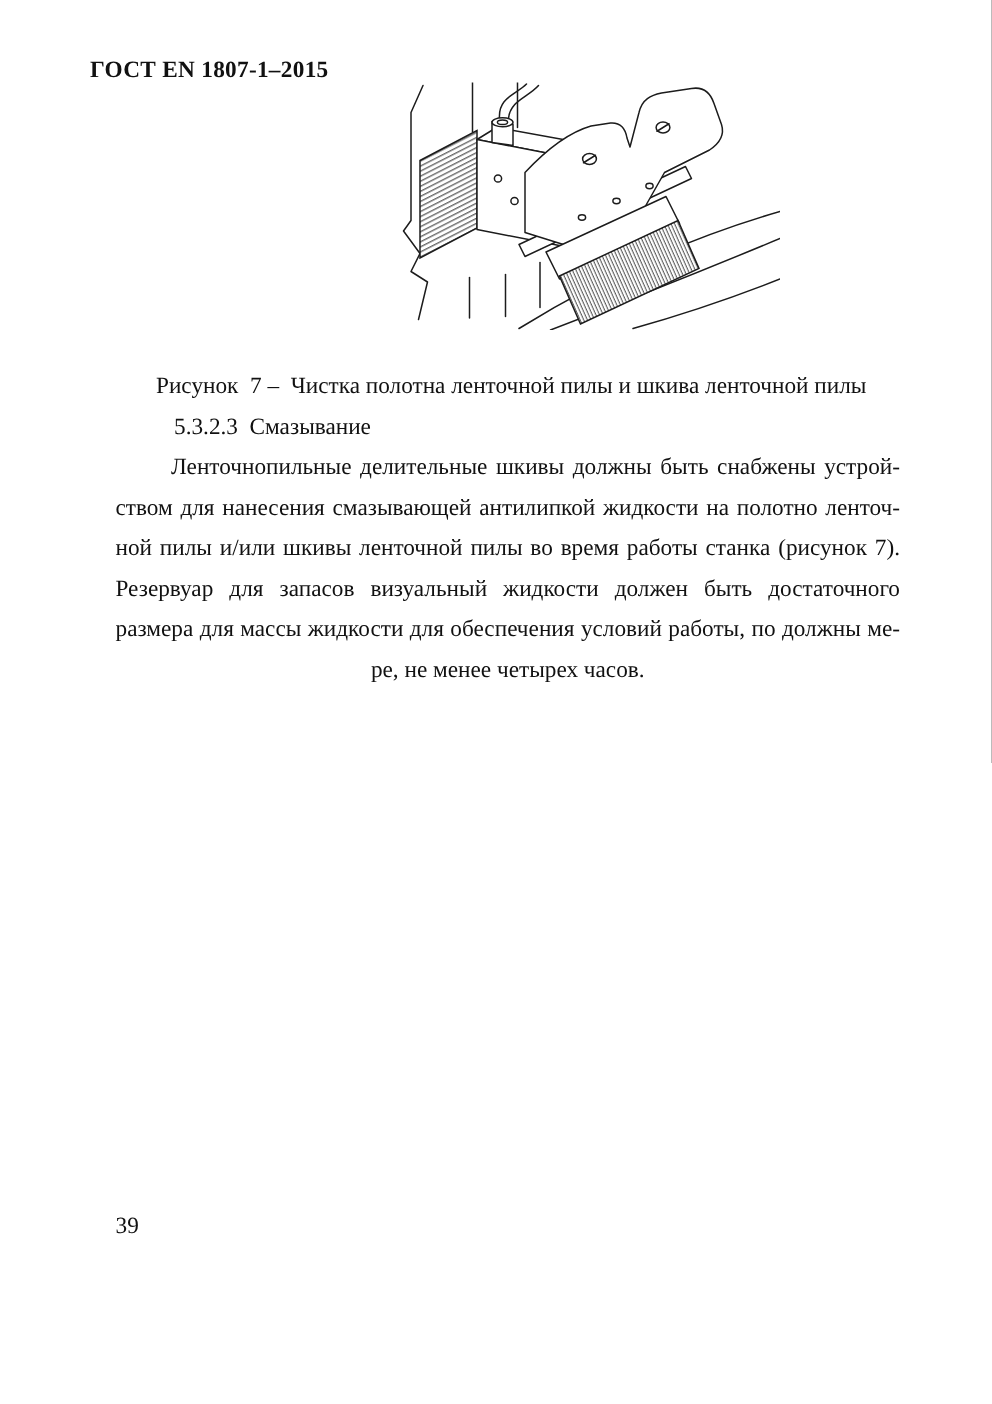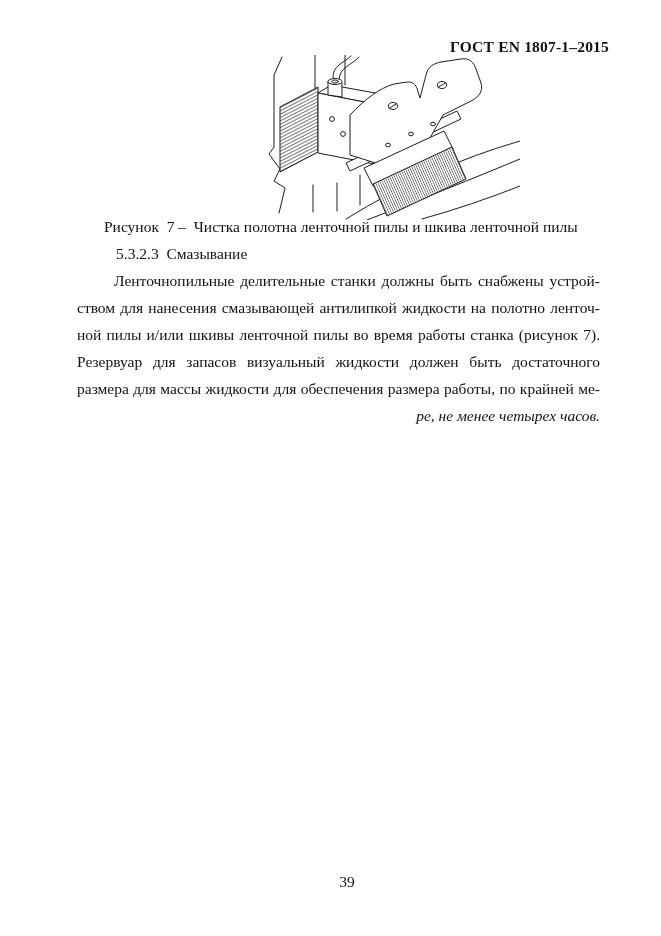--- a/index.html
+++ b/index.html
@@ -5,43 +5,43 @@
   html,body{margin:0;padding:0;background:#888;}
   .page{
     position:relative;
     width:661px;height:936px;
     background:#ffffff;
     font-family:"Liberation Serif", serif;
     color:#111;
     overflow:hidden;
   }
   .doc-header{
-    position:absolute;top:39px;left:86px;width:523px;
-    text-align:right;font-weight:bold;font-size:15.5px;line-height:16px;
+    position:absolute;top:39px;left:60px;width:523px;
+    text-align:left;font-weight:bold;font-size:15.5px;line-height:16px;
     letter-spacing:0.2px;
   }
   .figure-wrap{
     position:absolute;left:230px;top:55px;width:290px;height:165px;
   }
   .textblock{
-    position:absolute;left:77px;top:213px;width:523px;
+    position:absolute;left:77px;top:244px;width:523px;
     font-size:15.5px;line-height:27px;
   }
   .caption{white-space:pre-wrap;padding-left:27px;}
   .heading{white-space:pre-wrap;padding-left:39px;}
   .jline{
     text-align:justify;
     text-align-last:justify;
     white-space:nowrap;
   }
-  .plain{text-align:right;white-space:nowrap;font-style:italic;}
+  .plain{text-align:center;white-space:nowrap;}
   .indent{text-indent:37px;}
   .pagenum{
-    position:absolute;top:872px;left:77px;width:540px;
-    text-align:center;font-size:15.5px;line-height:20px;
+    position:absolute;top:808px;left:77px;width:540px;
+    text-align:left;font-size:15.5px;line-height:20px;
   }
   svg .ln{stroke:#1c1c1c;stroke-width:1;fill:none;stroke-linecap:round;stroke-linejoin:round;}
   svg .wh{stroke:#1c1c1c;stroke-width:1;fill:#ffffff;stroke-linejoin:round;}
 </style>
 </head>
 <body>
 
 <div class="page">
 
   <div class="doc-header">ГОСТ EN 1807-1–2015</div>
@@ -111,25 +111,25 @@
 
       <polygon points="143,129 222,92 236,124 157,161" fill="url(#h2)" stroke="#1c1c1c" stroke-width="1"></polygon>
     </svg>
   </div>
 
   <div class="textblock">
     <div class="caption">Рисунок  7 –  Чистка полотна ленточной пилы и шкива ленточной пилы</div>
     <div class="heading">5.3.2.3  Смазывание</div>
 
     <div>
-      <div class="jline indent">Ленточнопильные делительные станки  должны быть снабжены устрой-</div>
+      <div class="jline indent">Ленточнопильные делительные шкивы  должны быть снабжены устрой-</div>
       <div class="jline">ством для нанесения смазывающей антилипкой жидкости на полотно ленточ-</div>
       <div class="jline">ной пилы и/или шкивы ленточной пилы во время работы станка  (рисунок 7).</div>
       <div class="jline">Резервуар для запасов визуальный  жидкости должен быть достаточного</div>
-      <div class="jline">размера  для массы жидкости для обеспечения  размера работы, по крайней ме-</div>
+      <div class="jline">размера  для массы жидкости для обеспечения  условий работы, по должны ме-</div>
       <div class="plain">ре, не менее четырех часов.</div>
     </div>
 
   </div>
 
   <div class="pagenum">39</div>
 
 </div>
 
 </body></html>

